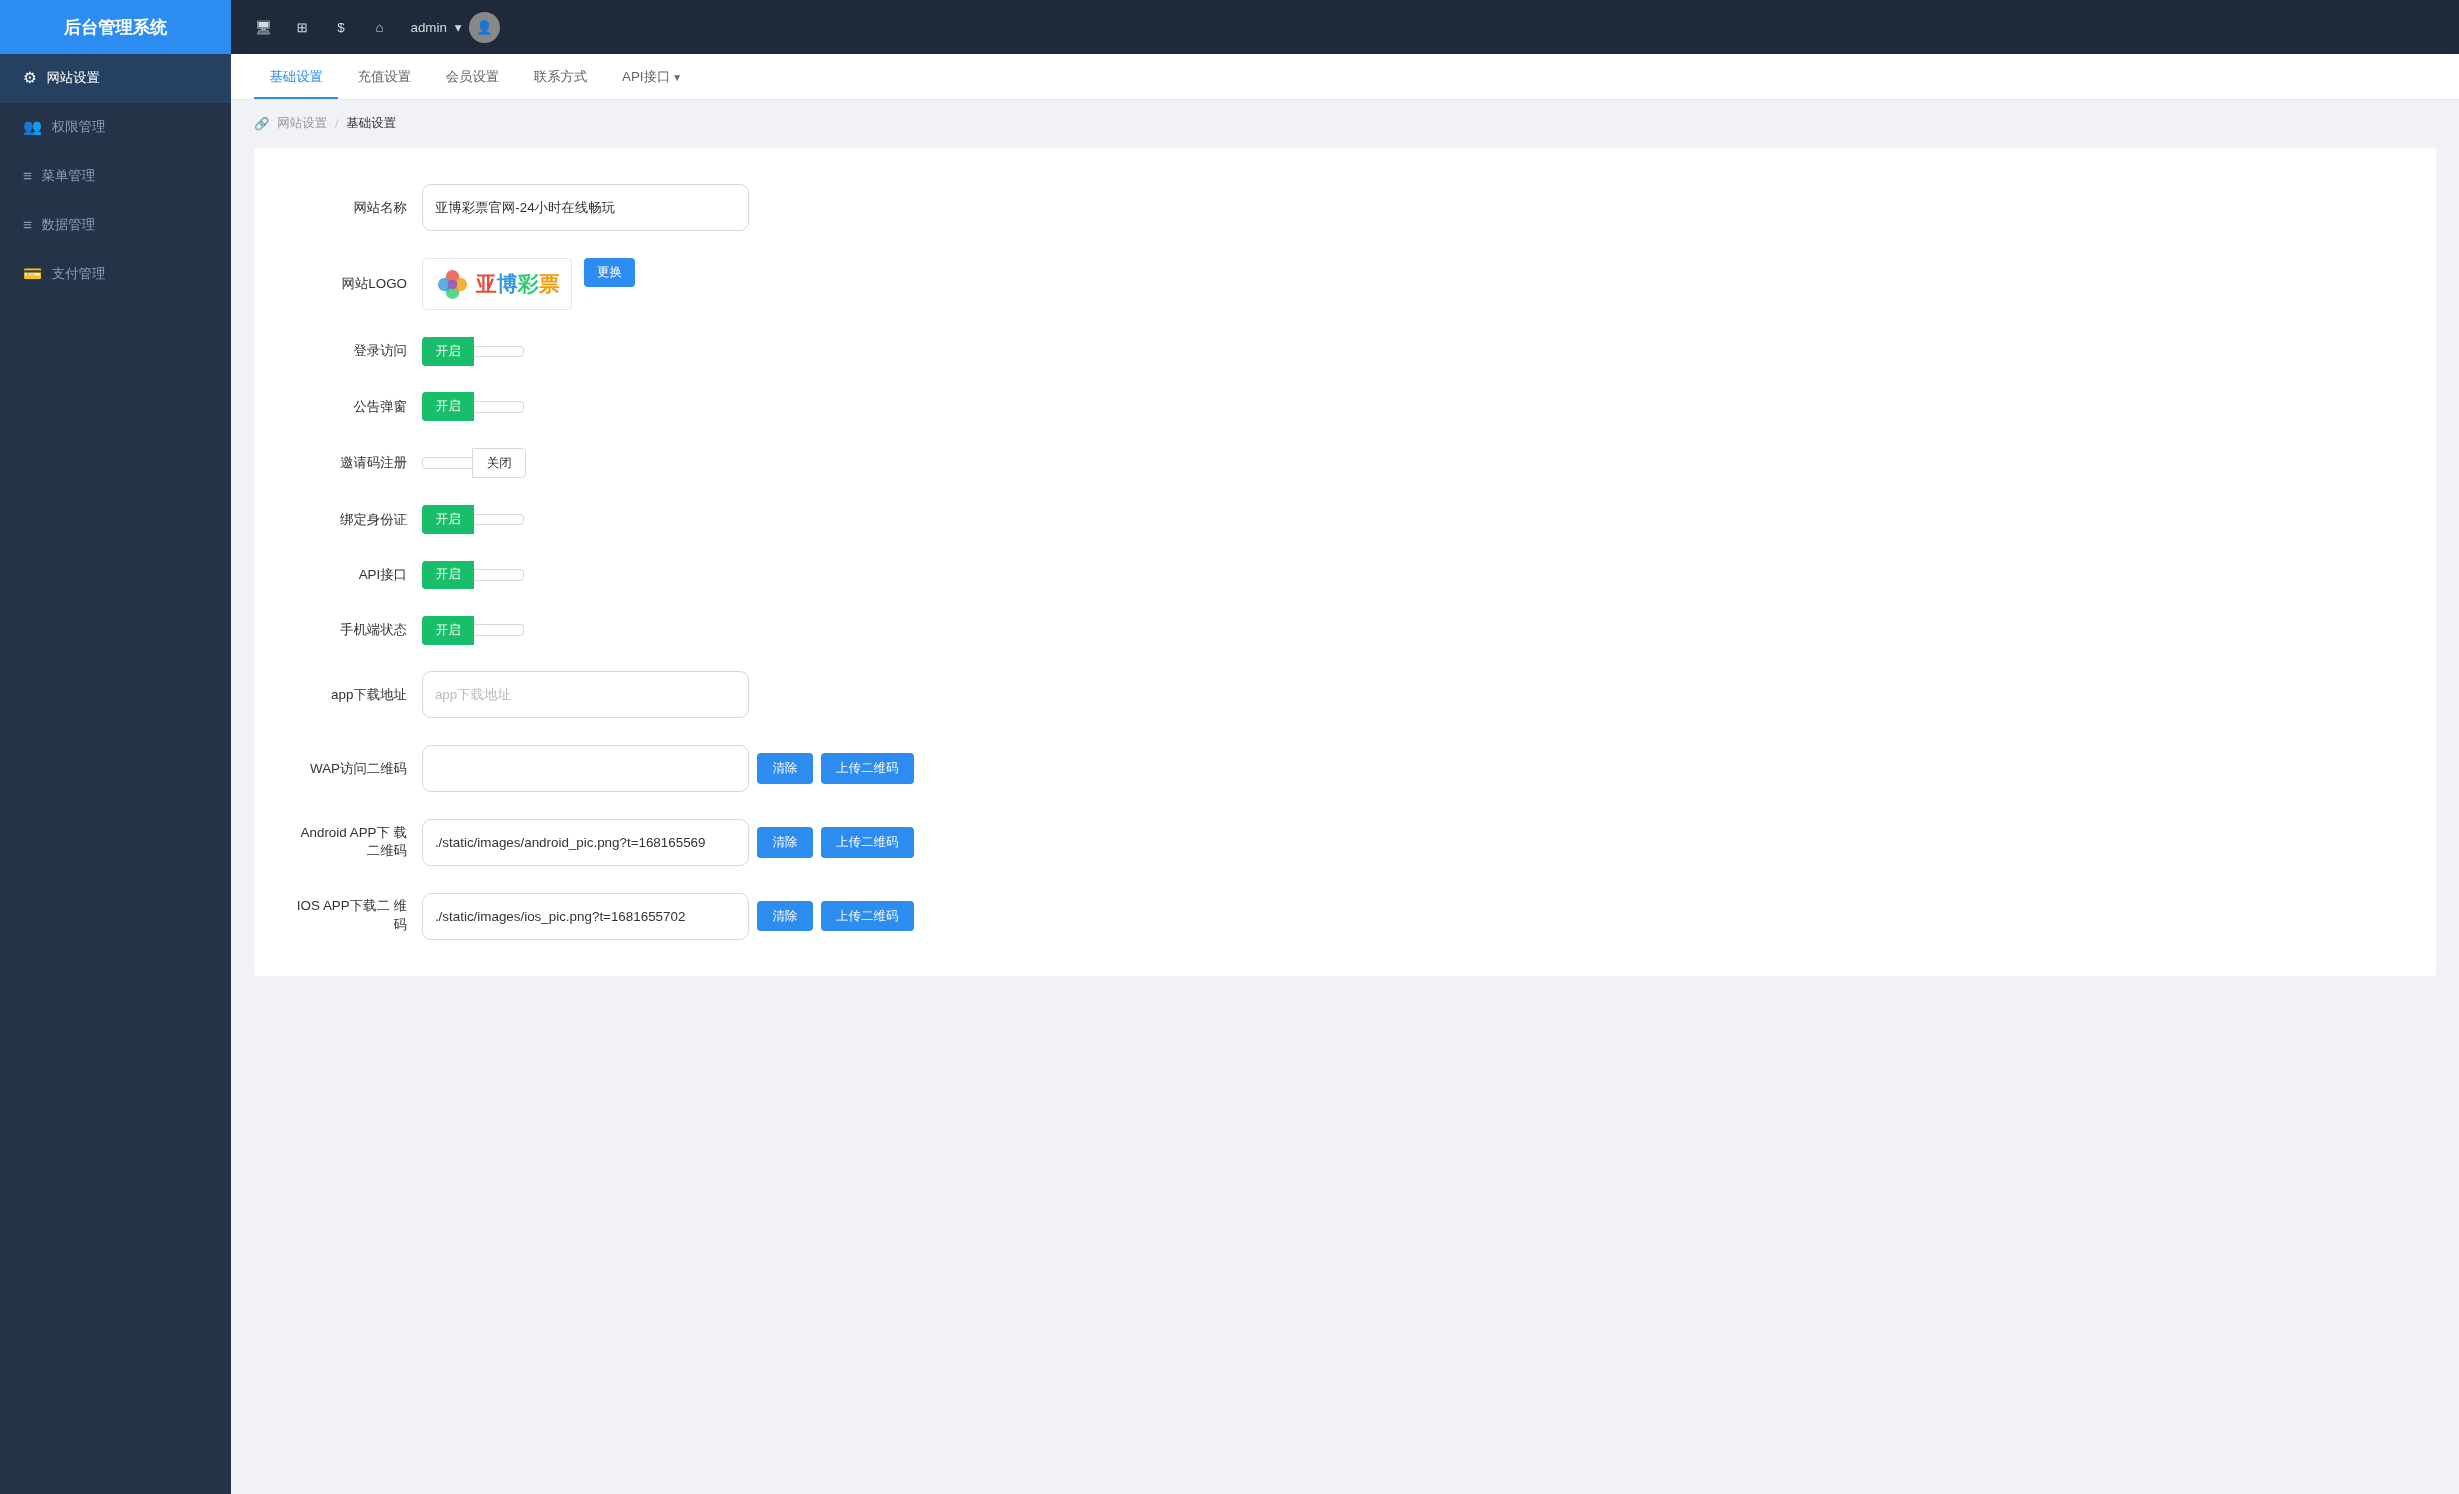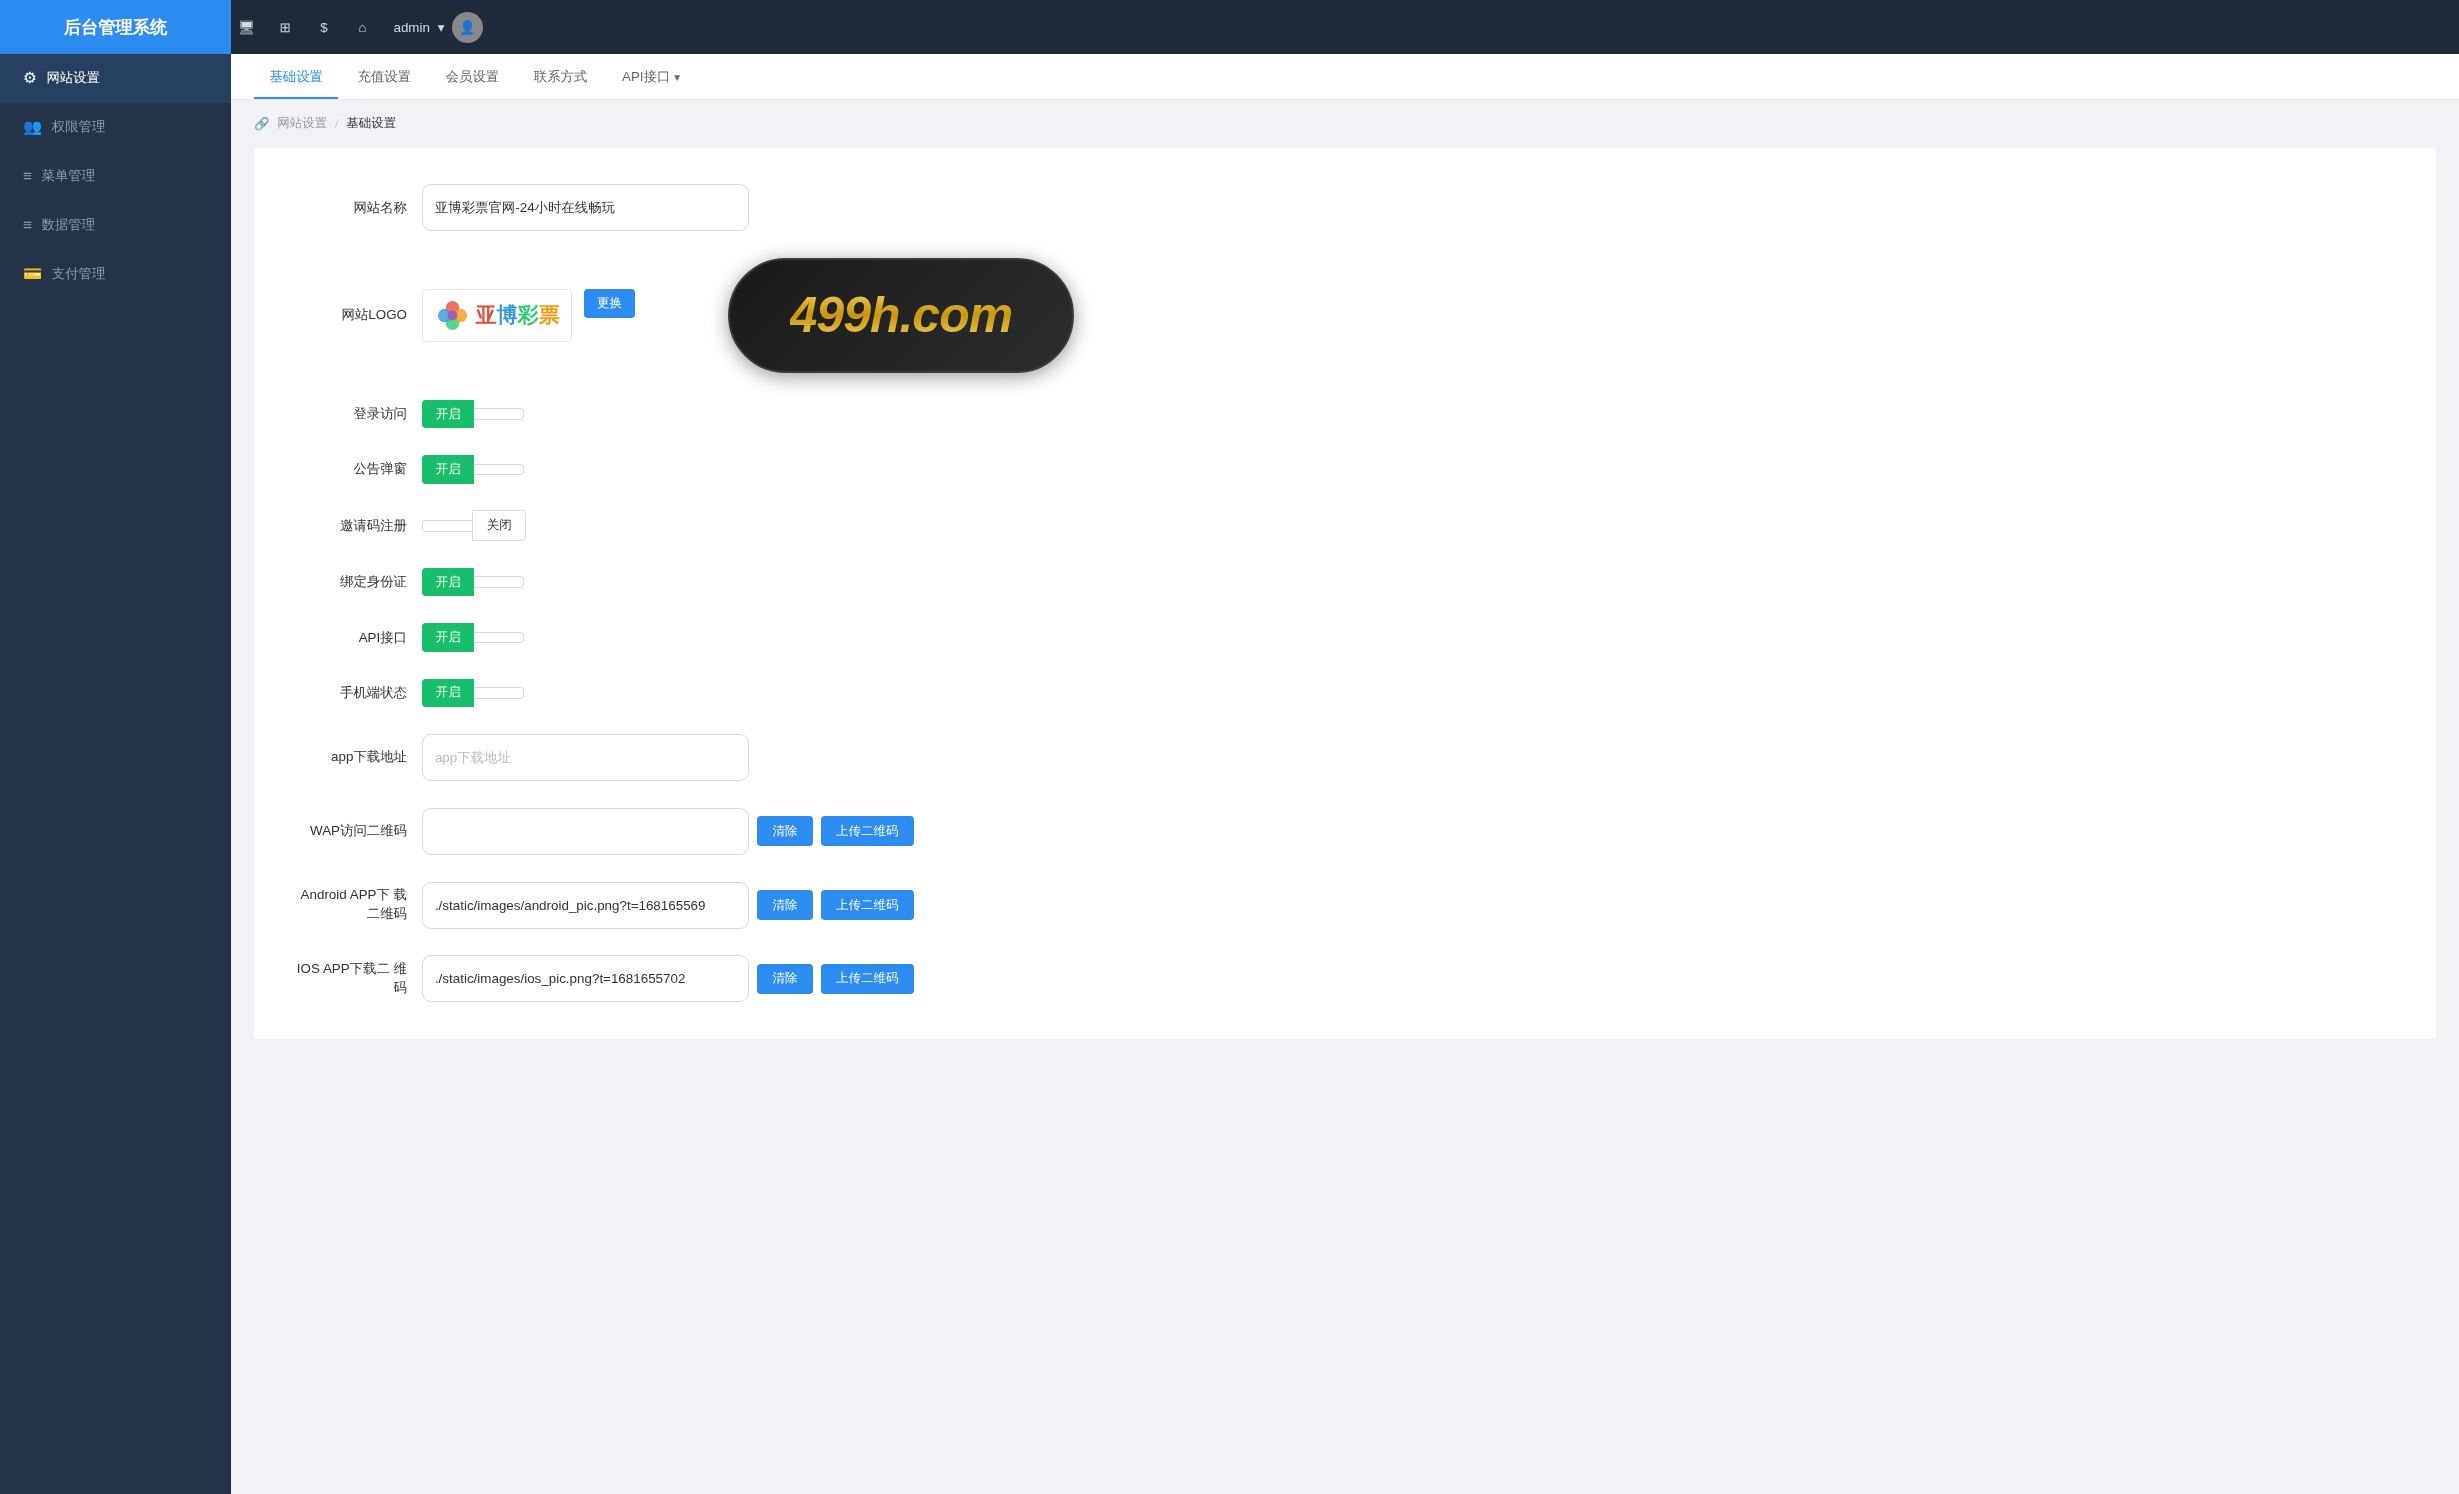--- a/index.html
+++ b/index.html
@@ -1,20 +1,20 @@
 <!DOCTYPE html>
 <html><head>
   <meta charset="utf-8">
   <style>
     * { box-sizing: border-box; margin: 0; padding: 0; }
     body { font-family: "Microsoft YaHei", "PingFang SC", sans-serif; font-size: 13.4px; background: #f0f2f5; color: #333; display: flex; flex-direction: column; height: 100vh; overflow: hidden; }
 
     
     .top-nav {
-      display: flex; align-items: center; background: #1e2a3a; height: 54px; flex-shrink: 0;
+      display: flex; align-items: center; background: #1e2a3a; height: 54px; flex-shrink: 0; gap: 17px;
     }
     .top-nav .logo {
       width: 231px; background: #2d8cf0; height: 100%; display: flex; align-items: center; justify-content: center;
       color: #fff; font-size: 17.3px; font-weight: bold; flex-shrink: 0;
     }
     .top-nav .nav-items {
       display: flex; align-items: center; flex: 1; height: 100%;
     }
     .top-nav .nav-item {
       color: #cdd; padding: 0 23px; height: 100%; display: flex; align-items: center; cursor: pointer; font-size: 14.4px;
@@ -257,23 +257,20 @@
               <circle cx="26" cy="18" r="7" fill="#f39c12" opacity="0.8"></circle>
               <circle cx="18" cy="18" r="5" fill="#9b59b6" opacity="0.9"></circle>
             </svg>
             <span style="font-size:21px; font-weight:bold; margin-left:5.8px;">
               <span style="color:#e74c3c;">亚</span><span style="color:#3498db;">博</span><span style="color:#2ecc71;">彩</span><span style="color:#f39c12;">票</span>
             </span>
           </div>
           <button class="btn-change">更换</button>
         </div>
 
-        <div class="site-logo-big">
-          <span class="site-logo-big-text">499h.com</span>
-        </div>
       </div>
 
       <div class="form-row">
         <div class="form-label">登录访问</div>
         <div class="toggle-wrap">
           <button class="toggle-on">开启</button>
           <div class="toggle-off-area"></div>
         </div>
       </div>
 

